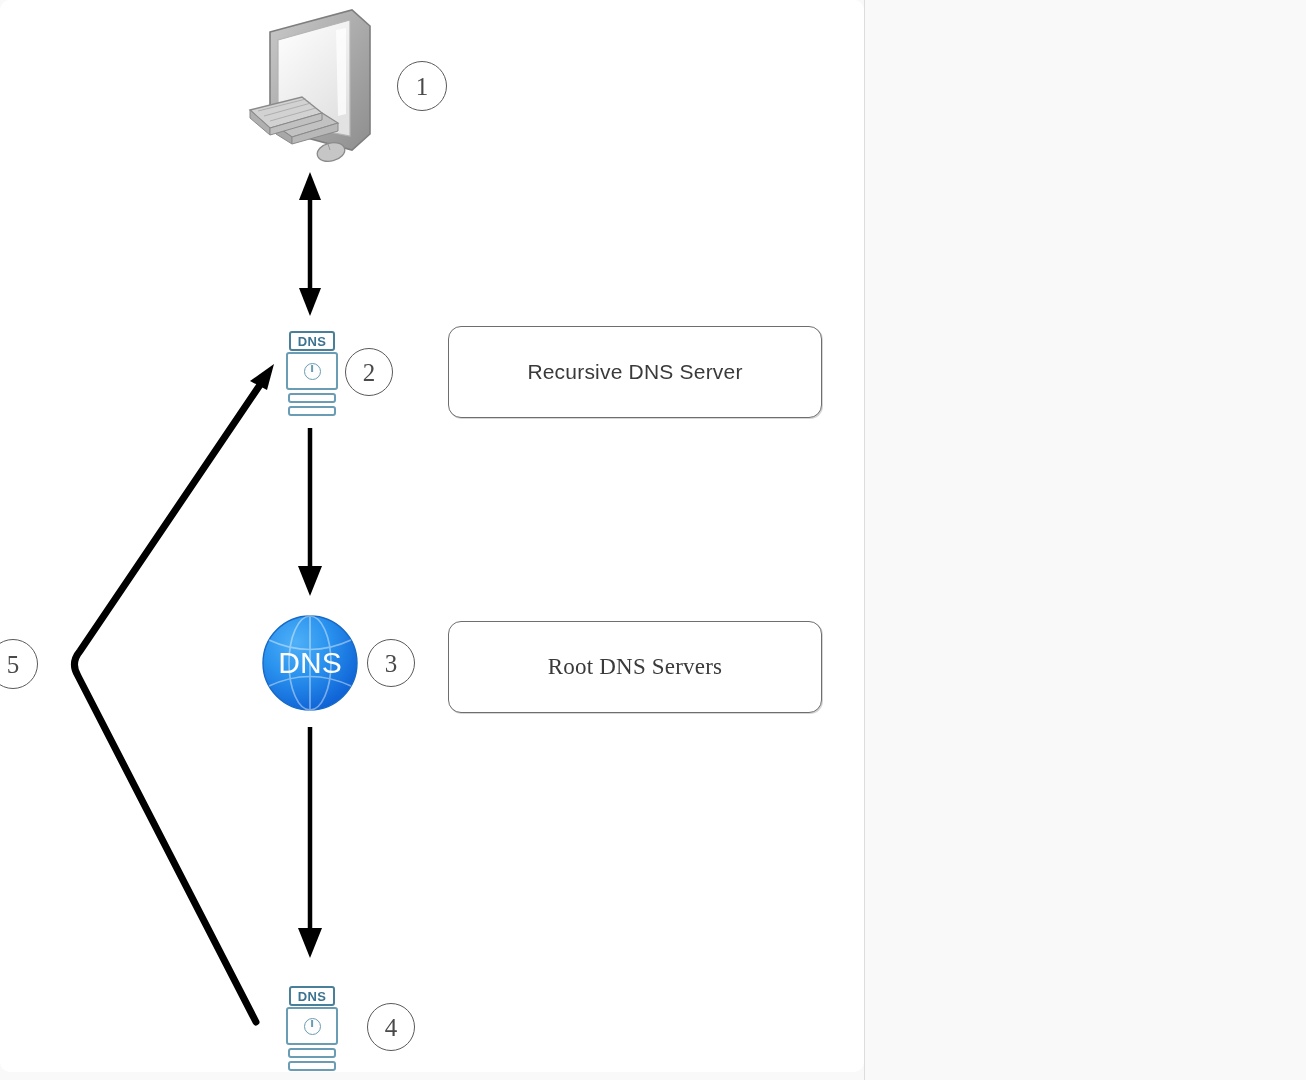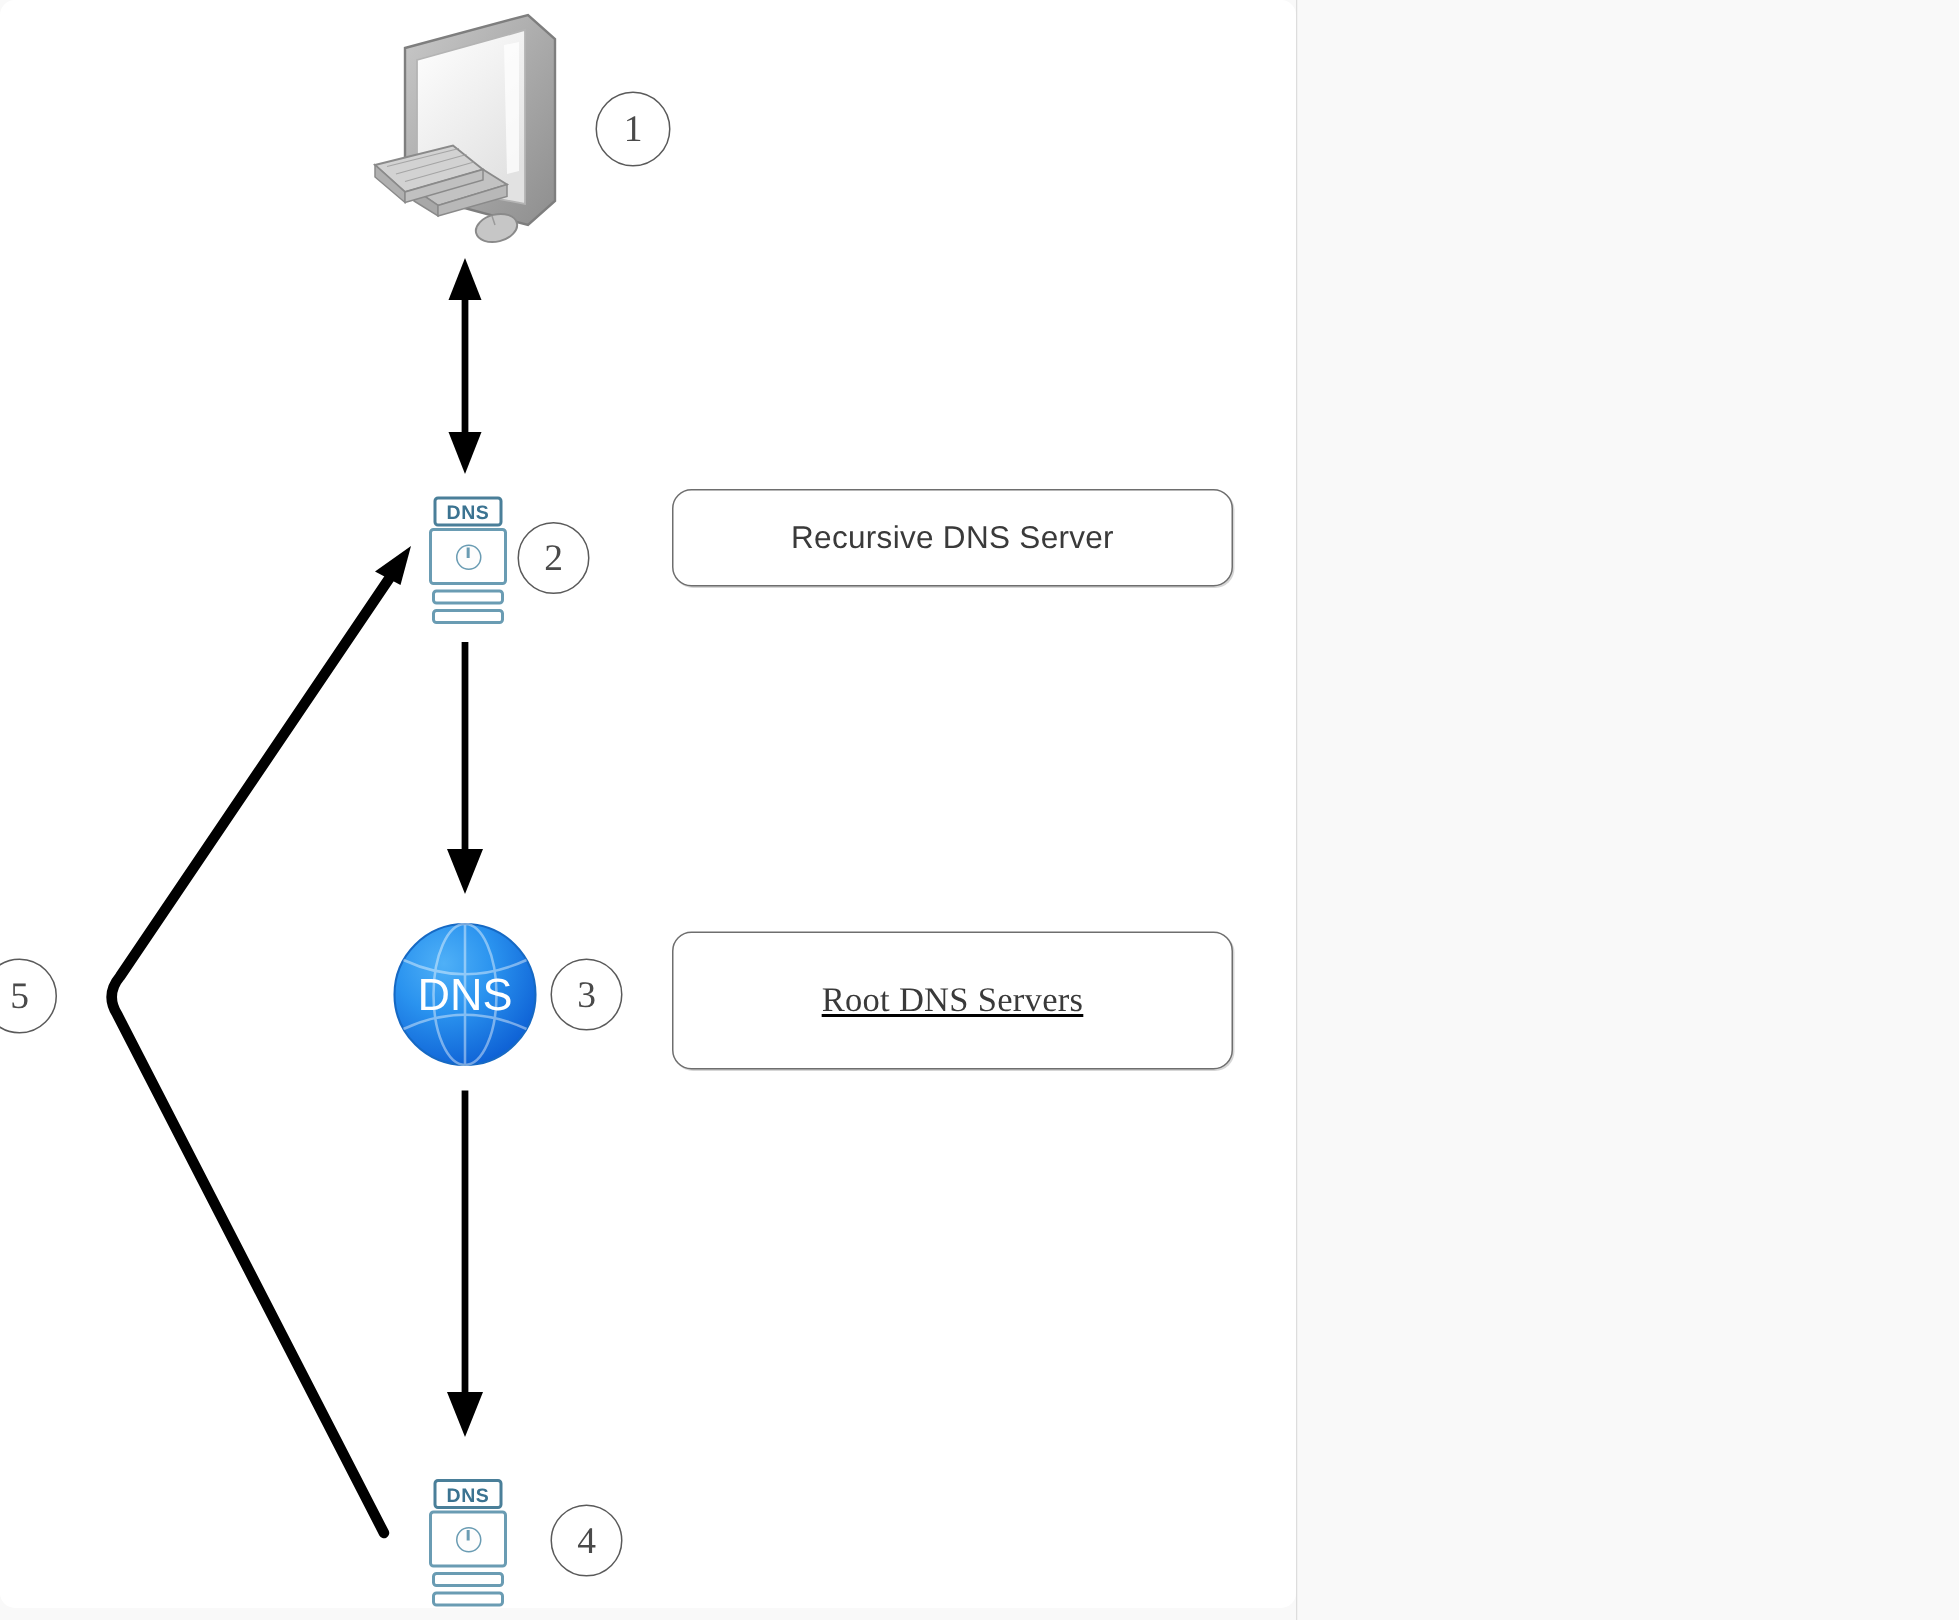--- a/index.html
+++ b/index.html
@@ -76,22 +76,22 @@
   .label-box .label-text {
     font-size: 21px;
     color: #3a3a3a;
     letter-spacing: 0.2px;
     text-align: center;
     white-space: nowrap;
   }
   .label-box.sans .label-text { font-family: "Liberation Sans", sans-serif; }
   .label-box.serif .label-text { font-family: "Liberation Serif", serif; font-size: 23px; }
 
-  #box-recursive     { left: 448px; top: 326px;  width: 374px; height: 65px; }
-  #box-root          { left: 448px; top: 621px;  width: 374px; height: 92px; text-decoration: underline; }
+  #box-recursive     { left: 448px; top: 326px;  width: 374px; height: 92px; }
+  #box-root          { left: 448px; top: 621px;  width: 374px; height: 92px; }
   #box-authoritative { left: 448px; top: 981px;  width: 374px; height: 92px; }
 
   
   .step-circle {
     position: absolute;
     box-sizing: border-box;
     border: 1.7px solid #5a5a5a;
     border-radius: 50%;
     background: transparent;
     display: flex;

